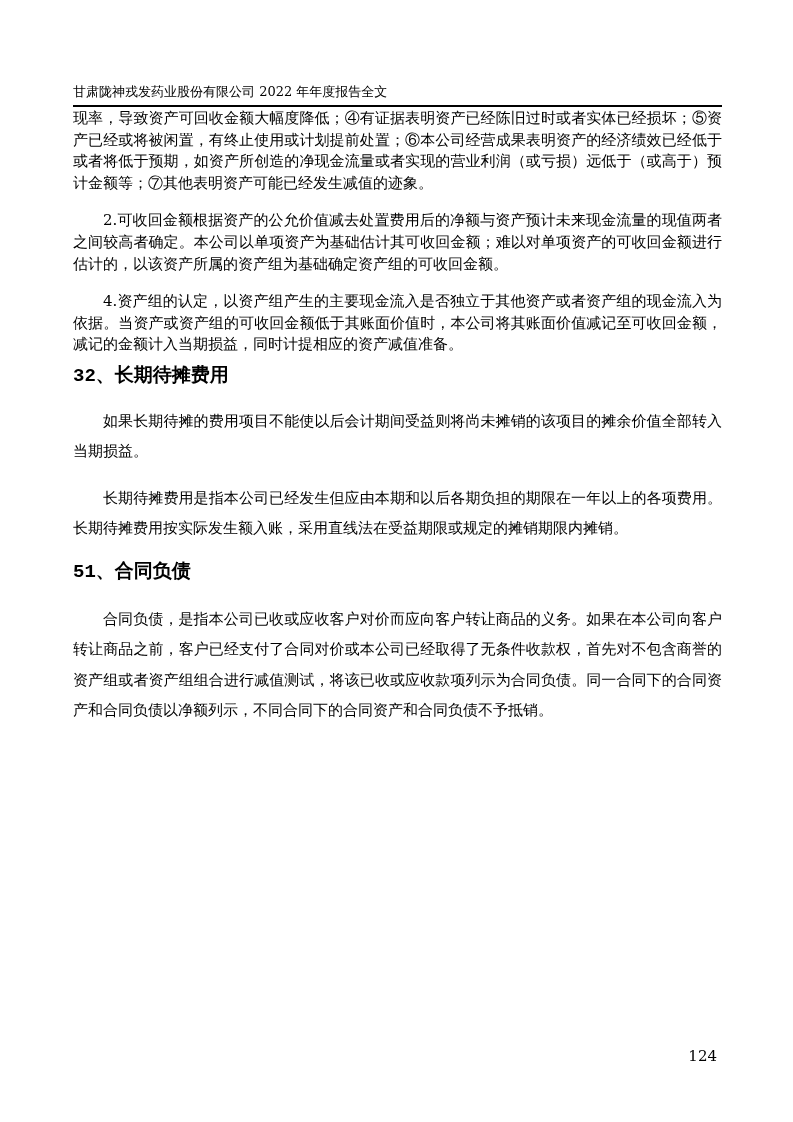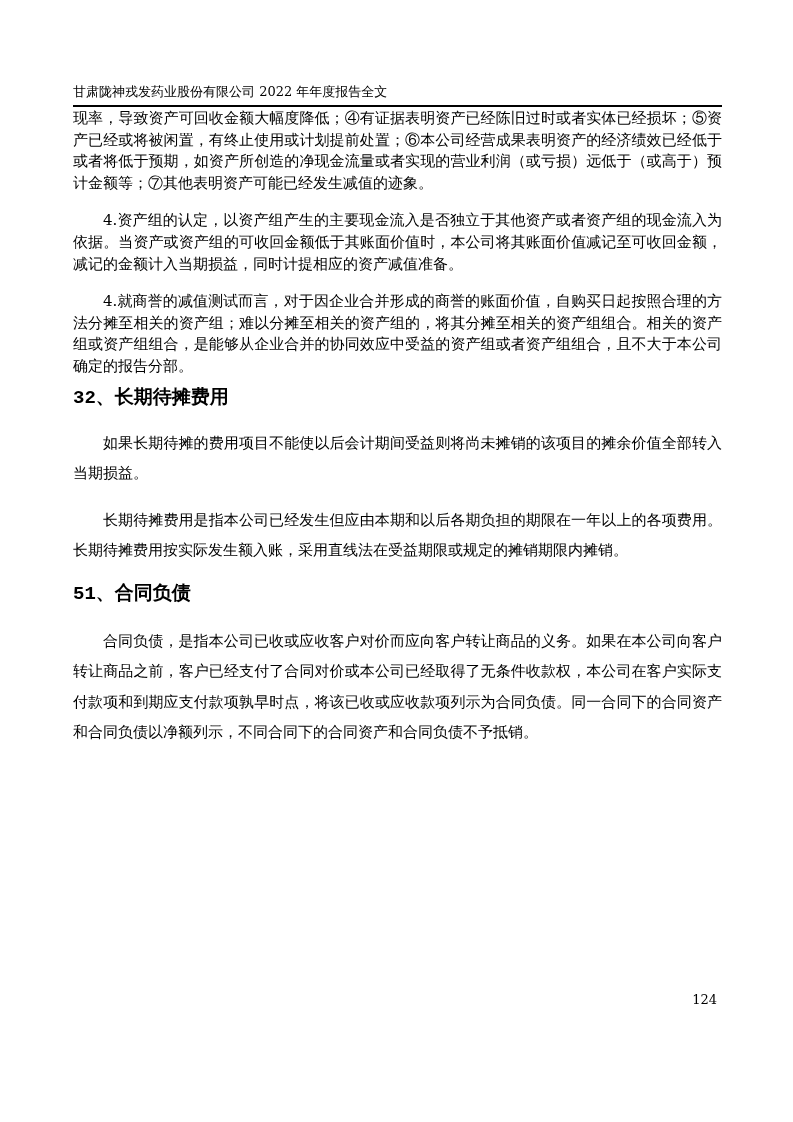--- a/index.html
+++ b/index.html
@@ -46,44 +46,44 @@
     font-family: Liberation Mono, monospace;
     font-size: 19px;
     font-weight: 700;
     line-height: 22px;
     margin: 8px 0 19px 0;
   }
   .heading.h33 { margin-top: 17px; margin-bottom: 21px; }
   .footer {
     position: absolute;
     right: 76px;
-    top: 992px;
-    font-size: 13px;
+    top: 1047px;
+    font-size: 15px;
     color: #000000;
   }
 </style>
 </head>
 <body>
 
 <div class="page">
 
   <div class="header">
     <span>甘肃陇神戎发药业股份有限公司 2022 年年度报告全文</span>
   </div>
 
   <div class="content">
     <p class="para no-indent">现率，导致资产可回收金额大幅度降低；④有证据表明资产已经陈旧过时或者实体已经损坏；⑤资产已经或将被闲置，有终止使用或计划提前处置；⑥本公司经营成果表明资产的经济绩效已经低于或者将低于预期，如资产所创造的净现金流量或者实现的营业利润（或亏损）远低于（或高于）预计金额等；⑦其他表明资产可能已经发生减值的迹象。</p>
+    <p class="para">2.可收回金额根据资产的公允价值减去处置费用后的净额与资产预计未来现金流量的现值两者之间较高者确定。本公司以单项资产为基础估计其可收回金额；难以对单项资产的可收回金额进行估计的，以该资产所属的资产组为基础确定资产组的可收回金额。</p>
     <p class="para">4.资产组的认定，以资产组产生的主要现金流入是否独立于其他资产或者资产组的现金流入为依据。当资产或资产组的可收回金额低于其账面价值时，本公司将其账面价值减记至可收回金额，减记的金额计入当期损益，同时计提相应的资产减值准备。</p>
-    <p class="para">4.就商誉的减值测试而言，对于因企业合并形成的商誉的账面价值，自购买日起按照合理的方法分摊至相关的资产组；难以分摊至相关的资产组的，将其分摊至相关的资产组组合。相关的资产组或资产组组合，是能够从企业合并的协同效应中受益的资产组或者资产组组合，且不大于本公司确定的报告分部。</p>
 
     <h2 class="heading">32、长期待摊费用</h2>
     <p class="para wide">如果长期待摊的费用项目不能使以后会计期间受益则将尚未摊销的该项目的摊余价值全部转入当期损益。</p>
     <p class="para wide">长期待摊费用是指本公司已经发生但应由本期和以后各期负担的期限在一年以上的各项费用。长期待摊费用按实际发生额入账，采用直线法在受益期限或规定的摊销期限内摊销。</p>
 
     <h2 class="heading h33">51、合同负债</h2>
-    <p class="para wide">合同负债，是指本公司已收或应收客户对价而应向客户转让商品的义务。如果在本公司向客户转让商品之前，客户已经支付了合同对价或本公司已经取得了无条件收款权，本公司在客户实际支付款项和到期应支付款项孰早时点，将该已收或应收款项列示为合同负债。同一合同下的合同资产和合同负债以净额列示，不同合同下的合同资产和合同负债不予抵销。</p>
+    <p class="para wide">合同负债，是指本公司已收或应收客户对价而应向客户转让商品的义务。如果在本公司向客户转让商品之前，客户已经支付了合同对价或本公司已经取得了无条件收款权，首先对不包含商誉的资产组或者资产组组合进行减值测试，将该已收或应收款项列示为合同负债。同一合同下的合同资产和合同负债以净额列示，不同合同下的合同资产和合同负债不予抵销。</p>
   </div>
 
   <div class="footer">
     <span>124</span>
   </div>
 
 </div>
 
 </body></html>

